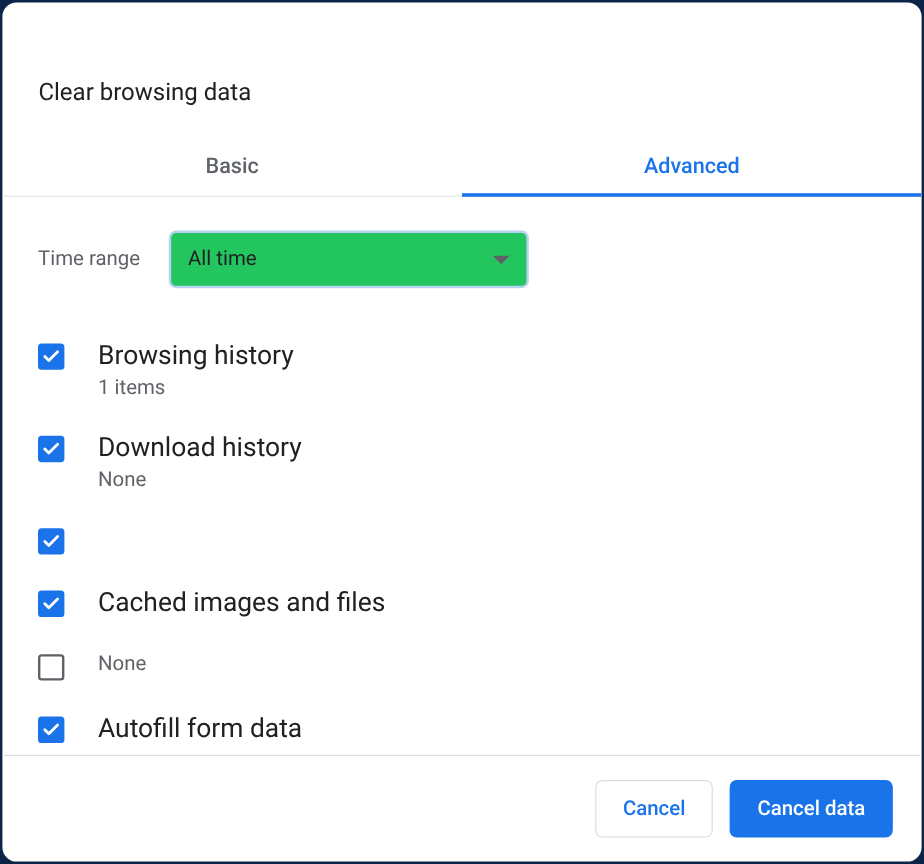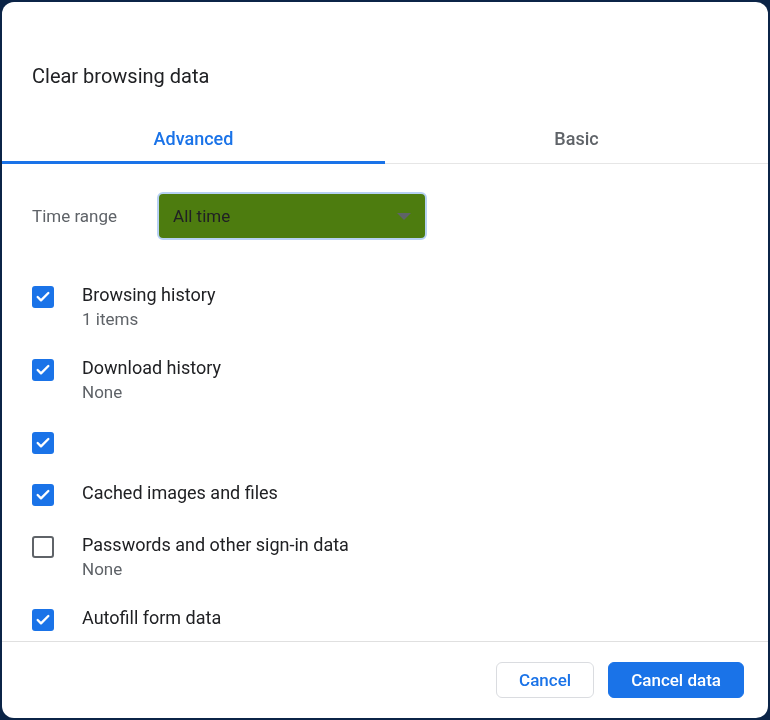--- a/index.html
+++ b/index.html
@@ -58,33 +58,33 @@
     }
     .content {
       flex: 1;
       overflow-y: scroll;
       padding: 0 30px 0 30px;
       position: relative;
     }
     .time-row {
       display: flex;
       align-items: center;
-      gap: 40px;
+      gap: 24px;
       padding: 28px 0 24px 0;
     }
     .time-label {
       font-size: 17px;
       color: #5f6368;
     }
     .select {
-      width: 270px;
+      width: 300px;
       height: 48px;
       border: 2px solid #b7d1f3;
       border-radius: 6px;
-      background: #4d7c0f;
+      background: #22c55e;
       padding: 0 14px;
       display: flex;
       align-items: center;
       justify-content: space-between;
       cursor: pointer;
       text-align: center;
     }
     .select-text {
       font-size: 17px;
       color: #202124;
@@ -115,31 +115,31 @@
     }
     .checkbox.checked {
       background: #1a73e8;
     }
     .checkbox.unchecked {
       border: 2px solid #5f6368;
       background: #fff;
     }
     .checkbox.checked svg { display: block; }
     .item-texts { display: flex; flex-direction: column; gap: 4px; }
-    .item-title { font-size: 18px; color: #202124; }
+    .item-title { font-size: 22px; color: #202124; }
     .item-sub { font-size: 17px; color: #5f6368; }
     .footer {
       border-top: 1px solid #e0e0e0;
       padding: 20px 24px;
       display: flex;
       justify-content: flex-end;
       gap: 14px;
     }
     .btn {
-      height: 36px;
+      height: 48px;
       padding: 0 22px;
       border-radius: 6px;
       font-size: 17px;
       font-weight: 500;
       cursor: pointer;
       display: flex;
       align-items: center;
       justify-content: center;
     }
     .btn-secondary {
@@ -164,25 +164,25 @@
   </style>
 </head>
 <body>
 
 <div class="dialog">
   <div class="header">
     <div class="title">Clear browsing data</div>
   </div>
 
   <div class="tabs">
+    <div class="tab">
+      <span>Basic</span>
+    </div>
     <div class="tab active">
       <span>Advanced</span>
-    </div>
-    <div class="tab">
-      <span>Basic</span>
     </div>
   </div>
 
   <div class="content">
     <div class="time-row">
       <span class="time-label">Time range</span>
       <div class="select">
         <span class="select-text">All time</span>
         <span class="select-arrow"></span>
       </div>
@@ -225,21 +225,20 @@
               <polyline points="20 6 9 17 4 12"></polyline>
             </svg>
           </div>
           <div class="item-texts">
             <div class="item-title">Cached images and files</div>
           </div>
         </div>
         <div class="item">
           <div class="checkbox unchecked"></div>
           <div class="item-texts">
-            <div class="item-title">Passwords and other sign-in data</div>
             <div class="item-sub">None</div>
           </div>
         </div>
         <div class="item">
           <div class="checkbox checked">
             <svg width="16" height="16" viewBox="0 0 24 24" fill="none" stroke="#fff" stroke-width="3.5" stroke-linecap="round" stroke-linejoin="round">
               <polyline points="20 6 9 17 4 12"></polyline>
             </svg>
           </div>
           <div class="item-texts">

